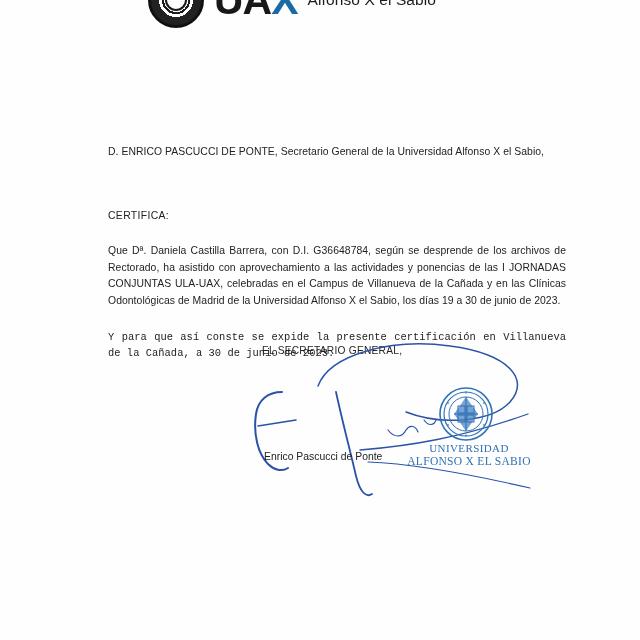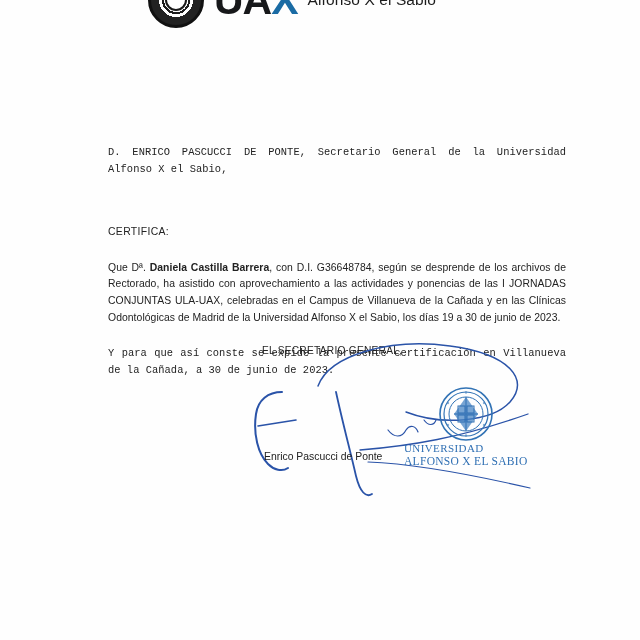--- a/index.html
+++ b/index.html
@@ -88,25 +88,25 @@
     width: 458px;
   }
   .para {
     font-size: 10.4px;
     line-height: 16.6px;
     text-align: justify;
     color: #222;
     margin: 0;
     letter-spacing: .05px;
   }
-  .p-intro  { margin-bottom: 17px; font-family: Liberation Mono, monospace; }
+  .p-intro  { margin-bottom: 17px; }
   .p-certifica { margin-bottom: 19px; letter-spacing: .35px; margin-top: 47px; }
   .p-main   { margin-bottom: 19px; text-align: justify; }
   .p-close  { margin-bottom: 0; font-family: Liberation Mono, monospace; }
-  .name-bold { font-weight: 700; }
+  .name-bold { font-weight: 400; }
 
   
   .sig-block {
     position: absolute;
     left: 0;
     top: 340px;
     width: 640px;
     height: 160px;
   }
   .sig-title {
@@ -148,20 +148,21 @@
     left: 34px;
     top: 0;
     width: 56px;
     height: 56px;
   }
   .stamp-text {
     position: absolute;
     left: 0;
     top: 56px;
     width: 130px;
+    text-align: center;
     color: #2f6fb3;
     font-family: "Liberation Serif", serif;
     line-height: 13px;
   }
   .stamp-line1 { font-size: 11px; letter-spacing: .4px; }
   .stamp-line2 { font-size: 11.5px; letter-spacing: .3px; }
 </style>
 </head>
 <body>
 

